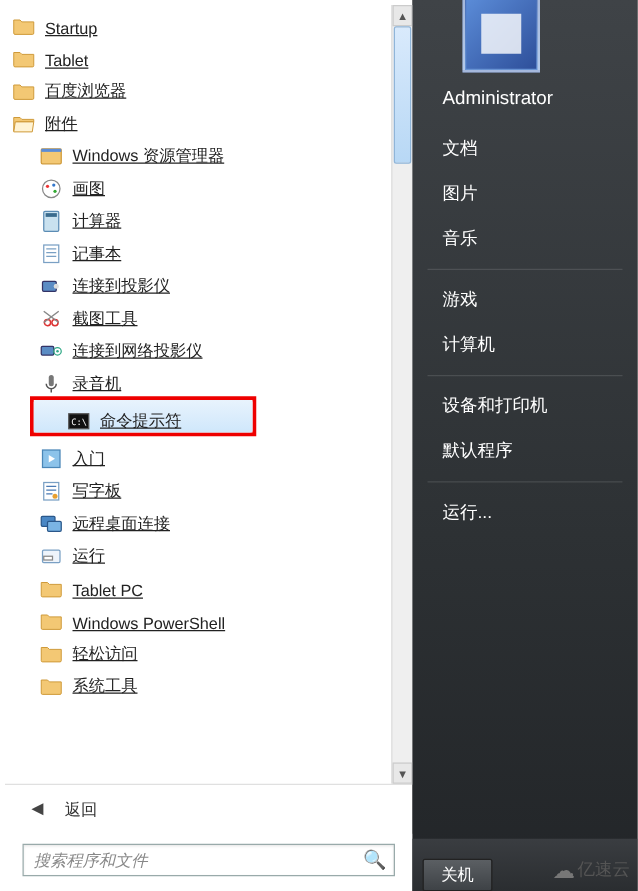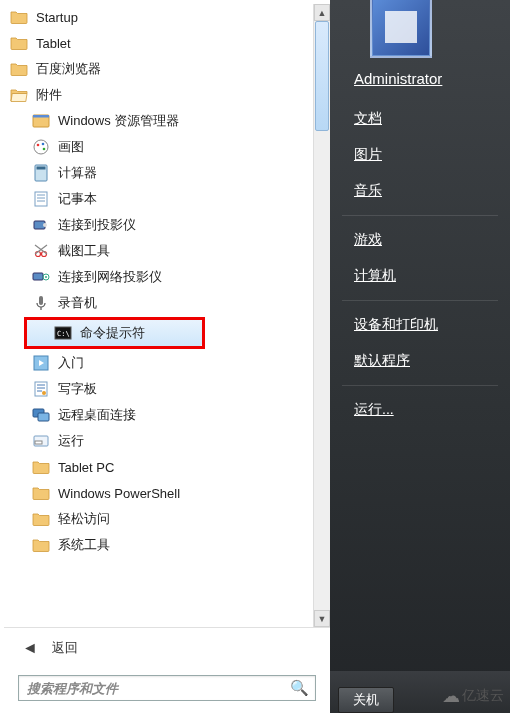--- a/index.html
+++ b/index.html
@@ -1,37 +1,37 @@
 <!DOCTYPE html>
 <html><head>
 <meta charset="utf-8">
 <style>
   * { margin: 0; padding: 0; box-sizing: border-box; }
   body { width: 510px; height: 713px; font-family: "Microsoft YaHei", "Segoe UI", Tahoma, sans-serif; font-size: 13px; overflow: hidden; background: #333; }
   .start-menu { width: 510px; height: 713px; display: flex; background: #2b2b2b; }
   .left-panel { width: 330px; height: 713px; background: #fff; display: flex; flex-direction: column; padding: 4px 0 0 4px; }
-  .item { display: flex; align-items: center; height: 26px; padding-left: 6px; cursor: default; color: #222; }
+  .item { display: flex; align-items: flex-end; height: 26px; padding-left: 6px; cursor: default; color: #222; text-decoration: underline; }
   .item.indent { padding-left: 28px; }
   .item.selected { background: linear-gradient(#e8f3fd, #cfe7fb); border: 1px solid #9cc8ea; border-radius: 2px; padding-left: 5px; }
   .item.indent.selected { padding-left: 27px; }
   .highlight-box { border: 3px solid #e00; position: relative; margin: 1px 108px 1px 20px; }
   .highlight-box .item { border: none; margin: 0; padding-left: 5px; }
   .icon { width: 18px; height: 18px; margin-right: 8px; display: inline-flex; align-items: center; justify-content: center; flex-shrink: 0; }
   .icon svg { width: 18px; height: 18px; }
   .back-row { height: 40px; display: flex; align-items: center; border-top: 1px solid #e0e0e0; padding-left: 18px; color: #333; }
   .back-row .arrow { margin-right: 14px; font-size: 16px; color: #444; }
   .search-row { padding: 8px 14px 12px 14px; background: #fff; }
   .search-box { display: flex; align-items: center; height: 26px; border: 1px solid #9aa; background: #fff; box-shadow: inset 0 1px 2px rgba(0,0,0,.1); }
-  .search-input { flex: 1; border: none; outline: none; padding: 0 8px; font-size: 13px; color: #7f1d1d; font-style: italic; background: transparent; font-weight: bold; }
+  .search-input { flex: 1; border: none; outline: none; padding: 0 8px; font-size: 13px; color: #7f1d1d; font-style: italic; background: transparent; }
   .search-input::placeholder { color: #888; font-style: italic; }
   .search-icon { width: 30px; text-align: center; color: #3b78b4; font-size: 15px; }
   .right-panel { flex: 1; height: 713px; background: linear-gradient(#3f4347, #2d3134 60%, #222528); color: #fff; display: flex; flex-direction: column; position: relative; }
   .user-pic { width: 62px; height: 62px; border: 2px solid rgba(255,255,255,.5); background: linear-gradient(#4a70b8, #6894d4); margin: -40px 0 8px 40px; display: flex; align-items: center; justify-content: center; color: #fff; font-size: 24px; overflow: hidden; }
   .user-pic-inner { width: 56px; height: 56px; background: linear-gradient(135deg,#5b8cd8,#2e4f9a); display:flex; align-items:center; justify-content:center;}
-  .r-item { padding: 9px 0 9px 24px; cursor: default; font-size: 14px; text-decoration: underline; }
+  .r-item { padding: 9px 0 9px 24px; cursor: default; font-size: 14px; }
   .r-sep { height: 1px; background: rgba(255,255,255,.12); margin: 6px 12px; }
   .spacer { flex: 1; }
   .bottom-right { display: flex; height: 42px; align-items: flex-end; padding: 0 8px; background: linear-gradient(#3a3d41,#2a2d30); }
   .shutdown-btn { height: 26px; padding: 0 14px; background: linear-gradient(#5b5f63,#3e4246); border: 1px solid #222; color: #fff; font-size: 13px; display: flex; align-items: center; border-radius: 2px; }
   .watermark { position: absolute; right: 6px; bottom: 6px; display: flex; align-items: center; color: #555; font-size: 14px; z-index: 50; }
   .watermark .wm-icon { font-size: 18px; margin-right: 2px; color: #777; }
   .program-scroll { position: relative; flex: 1; display: flex; }
   .program-content { flex: 1; overflow: hidden; }
   .vscroll { width: 17px; background: #efefef; border-left: 1px solid #ddd; position: relative; }
   .vscroll .thumb { position: absolute; left: 1px; right: 1px; top: 0; height: 110px; background: linear-gradient(#d9eafc,#b8d8f5); border: 1px solid #8fb5d9; border-radius: 2px; }

